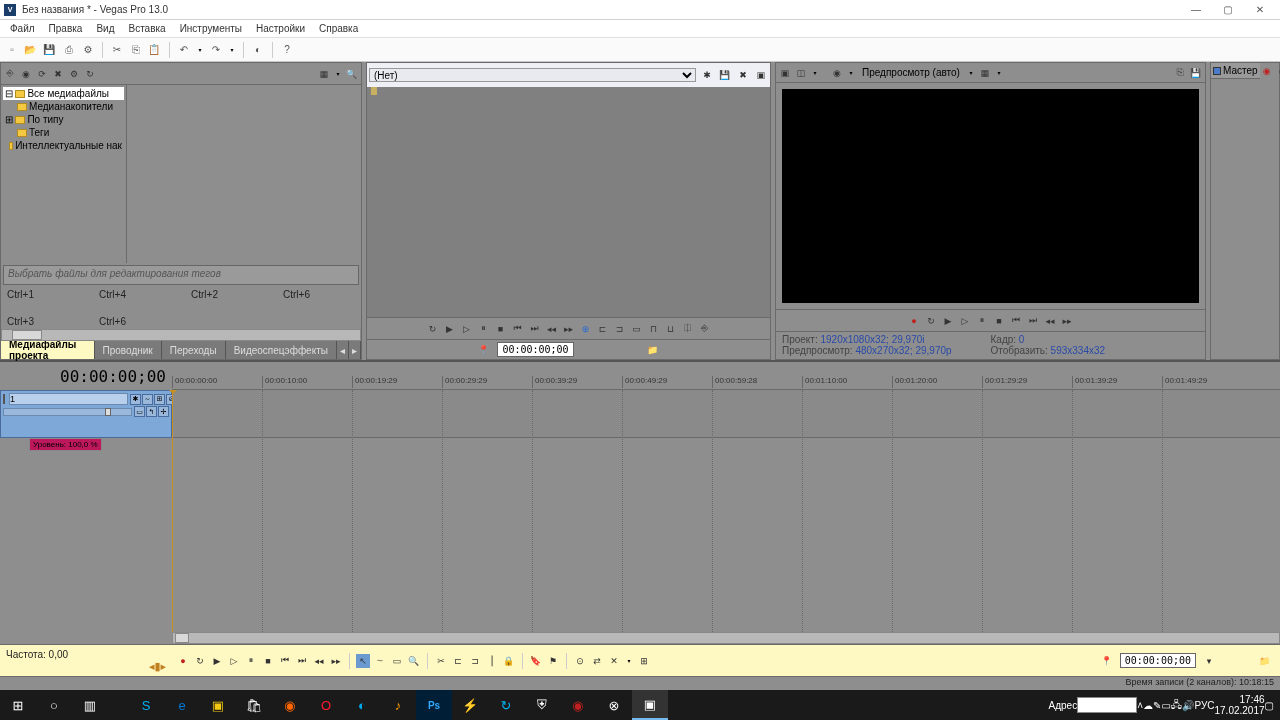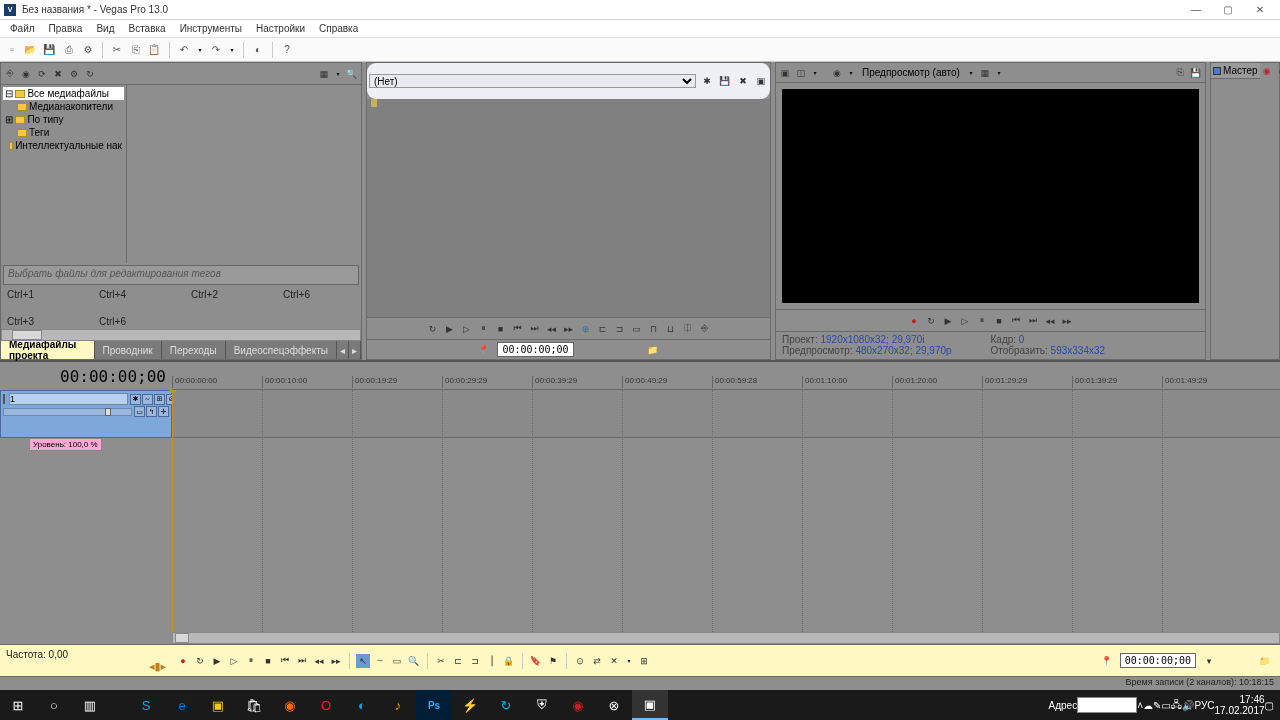--- a/index.html
+++ b/index.html
@@ -27,21 +27,21 @@
 .tree-item.sel{background:#fff;}
 .thumb-area{flex:1;background:#8e8e8e;}
 .tag-edit{height:20px;background:#9a9a9a;border:1px solid #666;margin:2px;padding:2px 4px;color:#555;font-style:italic;font-size:10px;}
 .shortcut-grid{display:grid;grid-template-columns:1fr 1fr 1fr 1fr;padding:2px 6px;gap:16px 20px;}
 .shortcut-grid span{font-size:10px;color:#222;}
 .tabbar{height:18px;background:#7a7a7a;display:flex;align-items:stretch;}
 .tab{padding:2px 8px;font-size:10px;color:#ddd;border-right:1px solid #555;display:flex;align-items:center;}
 .tab.active{background:#fef9c3;color:#000;font-weight:bold;}
 .mid-col{flex:1;display:flex;flex-direction:column;margin:0 4px;}
 .trimmer{flex:1;display:flex;flex-direction:column;border:1px solid #6a6a6a;}
-.trim-head{height:36px;background:#eef0f5;display:flex;align-items:center;padding:0 2px;gap:4px;border-radius:9px;}
+.trim-head{height:24px;background:#eef0f5;display:flex;align-items:center;padding:0 2px;gap:4px;}
 .trim-head select{flex:1;height:14px;font-size:10px;background:#e8eaf0;border:1px solid #999;}
 .trim-body{flex:1;background:#808080;position:relative;}
 .trim-ruler{position:absolute;top:0;left:4px;width:6px;background:#c8b060;height:8px;}
 .transport{height:22px;background:#8e8e8e;display:flex;align-items:center;justify-content:center;gap:3px;border-top:1px solid #6a6a6a;}
 .pb{width:14px;height:14px;display:inline-flex;align-items:center;justify-content:center;color:#333;font-size:9px;}
 .trim-footer{height:20px;background:#8e8e8e;display:flex;align-items:center;justify-content:center;gap:6px;border-top:1px solid #6a6a6a;}
 .tc-box{background:#fff;border:1px solid #666;padding:1px 4px;font-size:10px;font-family:monospace;}
 .right-col{width:505px;display:flex;}
 .preview-col{flex:1;display:flex;flex-direction:column;border:1px solid #6a6a6a;margin-right:4px;}
 .prev-toolbar{height:20px;background:#8e8e8e;display:flex;align-items:center;gap:2px;padding:0 2px;border-bottom:1px solid #6a6a6a;}
@@ -69,21 +69,21 @@
 .tl-cursor{position:absolute;top:0;bottom:0;left:172px;width:1px;background:#c89020;}
 .tl-cursor::before{content:'';position:absolute;top:0;left:-3px;border:4px solid transparent;border-top-color:#c89020;}
 .tl-body{flex:1;display:flex;position:relative;overflow:hidden;}
 .track-headers{width:172px;background:#8e8e8e;}
 .track-header{height:48px;background:#7ea8d8;border:1px solid #4a6a9a;display:flex;flex-direction:column;padding:2px;gap:1px;position:relative;}
 .th-row{display:flex;align-items:center;gap:2px;}
 .th-row .tn{width:10px;height:10px;background:#fff;border:1px solid #555;}
 .th-row input{flex:1;height:12px;font-size:9px;background:#b8d0ec;border:1px solid #6a8ab0;}
 .th-icons{display:flex;gap:1px;}
 .th-icons .i{width:11px;height:11px;border:1px solid #4a6a9a;background:#9ab8dc;font-size:7px;display:flex;align-items:center;justify-content:center;}
-.level-box{background:#f9a8d4;border:1px solid #888;font-size:8px;padding:1px 3px;position:absolute;left:28px;bottom:-14px;}
+.level-box{background:#be185d;border:1px solid #888;font-size:8px;padding:1px 3px;position:absolute;left:28px;bottom:-14px;}
 .track-lanes{flex:1;background:#8e8e8e;position:relative;}
 .track-lane{height:48px;border-bottom:1px solid #6a6a6a;background:#8a8a8a;}
 .tl-grid{position:absolute;inset:0;}
 .tl-grid .g{position:absolute;top:0;bottom:0;border-left:1px dotted #6a6a6a;}
 .tl-footer{height:32px;background:#fef9c3;border-top:1px solid #6a6a6a;display:flex;}
 .tlf-left{width:172px;display:flex;flex-direction:column;justify-content:center;padding:0 6px;font-size:9px;color:#222;}
 .tlf-main{flex:1;display:flex;align-items:center;gap:3px;padding:0 4px;}
 .tlf-right{display:flex;align-items:center;gap:6px;padding:0 8px;}
 .rec-status{height:14px;background:#8e8e8e;text-align:right;padding:0 6px;font-size:9px;color:#222;border-top:1px solid #6a6a6a;}
 .taskbar{height:30px;background:#1a1a1a;display:flex;align-items:center;}

